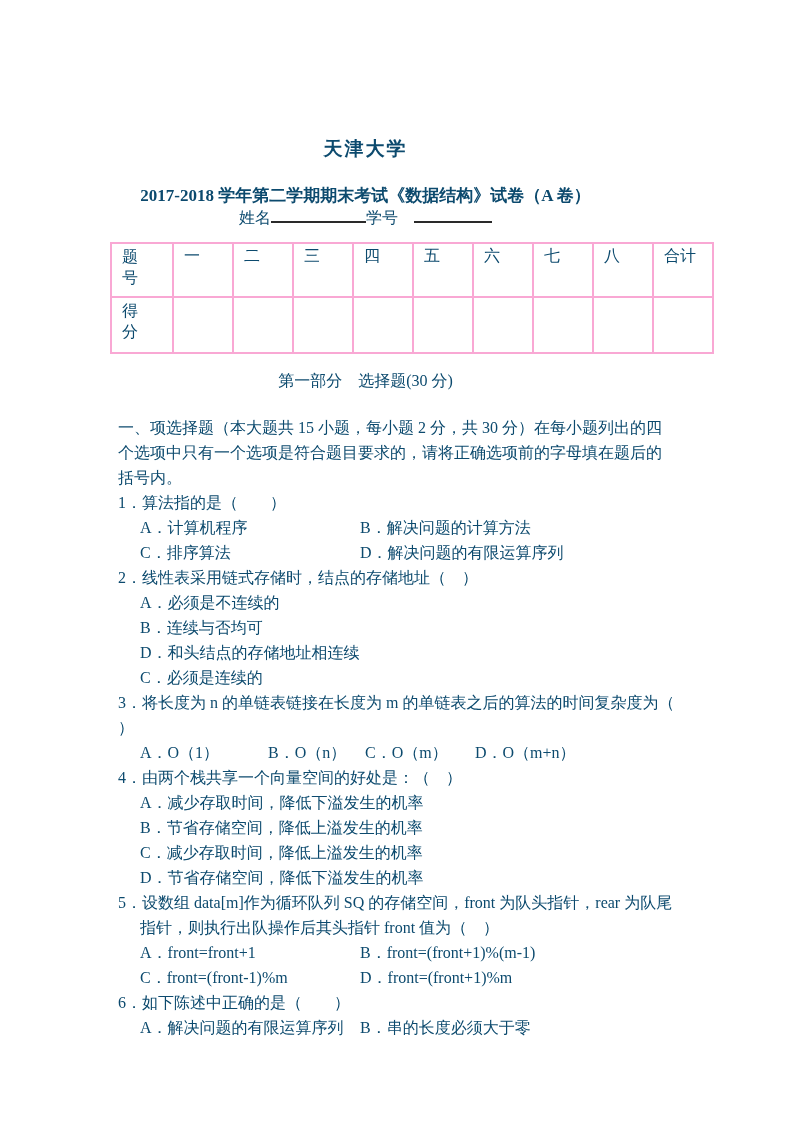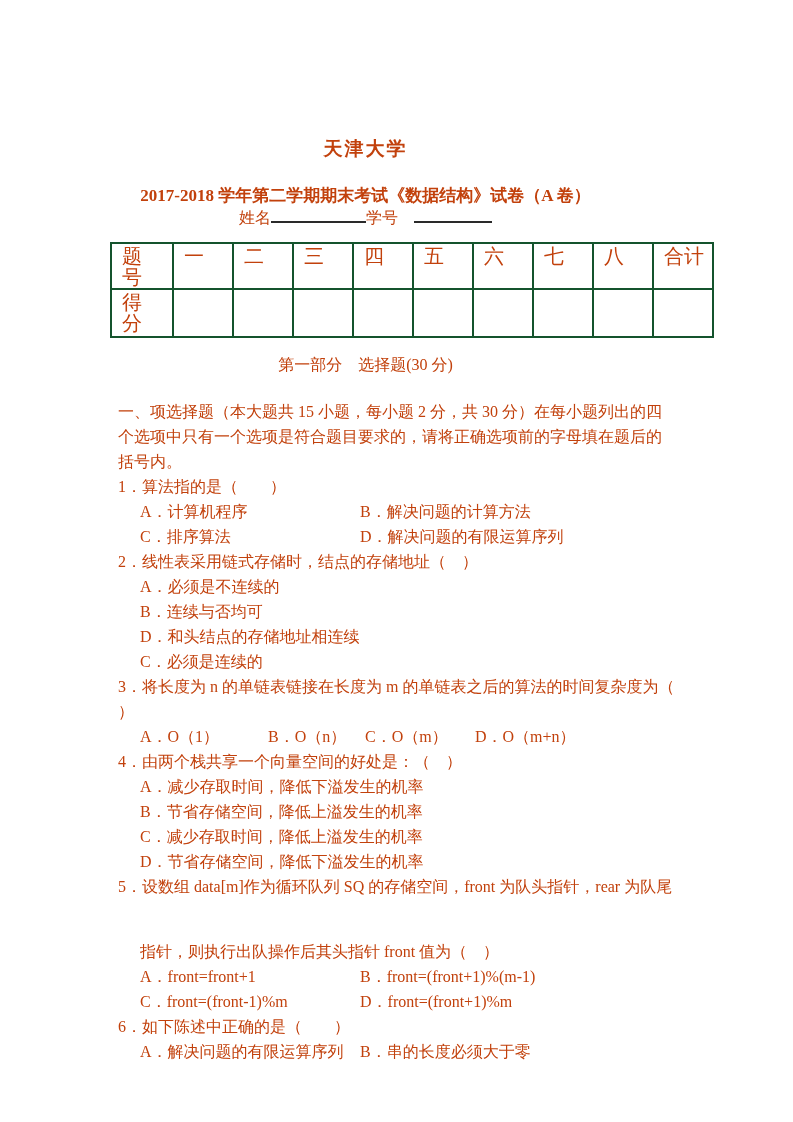--- a/index.html
+++ b/index.html
@@ -1,21 +1,21 @@
 <!DOCTYPE html>
 <html><head>
 <meta charset="utf-8">
 <style>
   html, body { margin: 0; padding: 0; background: #ffffff; }
   .page {
     position: relative;
     width: 731px;
     height: 1122px;
     background: #ffffff;
-    color: #c2410c;
+    color: #0c4a6e;
     font-family: "Liberation Serif", "DejaVu Serif", serif;
     font-size: 16px;
     overflow: hidden;
   }
   .header { padding-top: 137px; text-align: center; }
   .univ-title {
     font-size: 19px;
     font-weight: bold;
     line-height: 23px;
     letter-spacing: 2px;
@@ -32,43 +32,43 @@
     border-bottom: 2px solid #2a2a2a;
     height: 15px;
     vertical-align: baseline;
   }
   .blank-name { width: 95px; }
   .blank-id { width: 78px; margin-left: 16px; }
 
   .score-table-wrap { margin: 13px 0 0 110px; }
   table.score-table { border-collapse: collapse; table-layout: fixed; }
   table.score-table td {
-    border: 2px solid #14532d;
+    border: 2px solid #f9a8d4;
     vertical-align: top;
     text-align: left;
-    padding: 2px 0 0 10px;
-    font-size: 20px;
+    padding: 2px 0 8px 10px;
+    font-size: 16px;
     line-height: 20px;
   }
   table.score-table tr.r1 td { height: 40px; }
   table.score-table tr.r2 td { height: 44px; }
   .vert-label {
     display: inline-block;
     width: 17px;
     word-break: break-all;
     line-height: 21px;
   }
 
   .section-title { margin-top: 16px; text-align: center; line-height: 21px; }
 
   .body-block { margin-left: 118px; width: 582px; }
   .instruction { margin-top: 24px; line-height: 25px; }
   .questions { line-height: 25px; }
   .stem { line-height: 25px; }
-  .stem-indent { padding-left: 22px; margin-top: 40px; }
+  .stem-indent { padding-left: 22px; }
   .opt-row { padding-left: 22px; line-height: 25px; }
   .opt-line { padding-left: 22px; line-height: 25px; }
   .opt-col { display: inline-block; width: 220px; }
   .o3a { display: inline-block; width: 128px; }
   .o3b { display: inline-block; width: 97px; }
   .o3c { display: inline-block; width: 110px; }
 </style>
 </head>
 <body>
 

